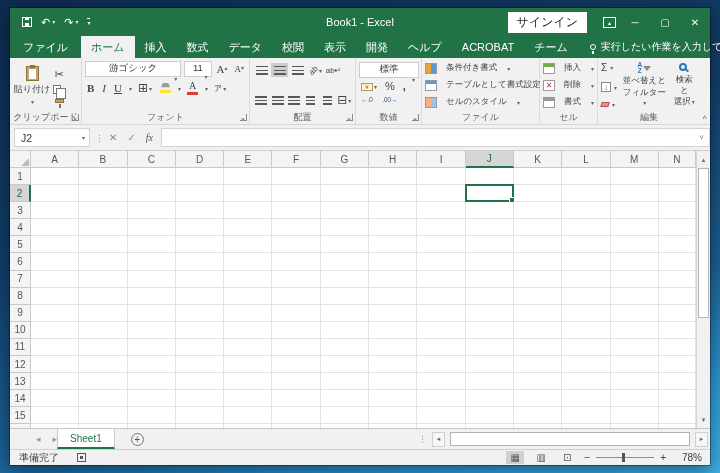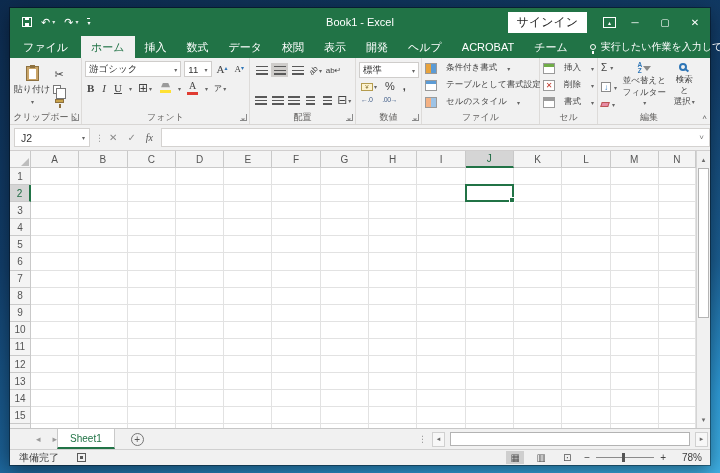--- a/index.html
+++ b/index.html
@@ -51,21 +51,21 @@
   .clip { width:13px; height:15px; background:#c9a468; border:1px solid #8d7140; position:relative; }
   .clip::before { content:''; position:absolute; left:3px; top:-2px; width:5px; height:3px; background:#8d7140; }
   .clip::after { content:''; position:absolute; left:2px; top:2px; width:7px; height:10px; background:#fff; }
   .clip-col { display:flex; flex-direction:column; justify-content:center; gap:3px; }
   .copyic { width:8px; height:9px; border:1px solid #777; background:#fff; position:relative; }
   .copyic::after { content:''; position:absolute; left:2px; top:2px; width:8px; height:9px; border:1px solid #777; background:#fff; }
   .brush { width:9px; height:4px; background:#c8a24a; border:1px solid #8d7140; position:relative; }
   .brush::after { content:''; position:absolute; left:3px; top:4px; width:2px; height:4px; background:#8d7140; }
 
   .fontgrp-rows { display:flex; flex-direction:column; gap:3px; width:100%; }
-  .selbox { background:#fff; border:1px solid #cfcdcb; height:16px; display:flex; align-items:center; font-size:9.5px; color:#333; padding:0 3px; }
+  .selbox { background:#fff; border:1px solid #cfcdcb; height:16px; display:flex; align-items:center; font-size:9.5px; color:#333; padding:0 3px;flex-direction:column; }
   .selbox .caret { margin-left:auto; }
   .fname { width:100px; }
   .fsize { width:28px; }
   .serif { font-family:"Liberation Serif","DejaVu Serif",serif; font-size:11px; color:#444; }
   .grow-a { font-size:11px; } .shrink-a { font-size:9px; }
   .acc { position:relative; top:-2px; font-size:6px; color:#2e75b6; }
   .ubar { text-decoration:underline; }
   .colorbtn { display:flex; flex-direction:column; align-items:center; line-height:1; }
   .fillic { width:9px; height:6px; background:#9b9b9b; clip-path:polygon(20% 0,80% 0,100% 70%,0 70%); }
   .bar-y { width:11px; height:3px; background:#ffe133; margin-top:1px; }

